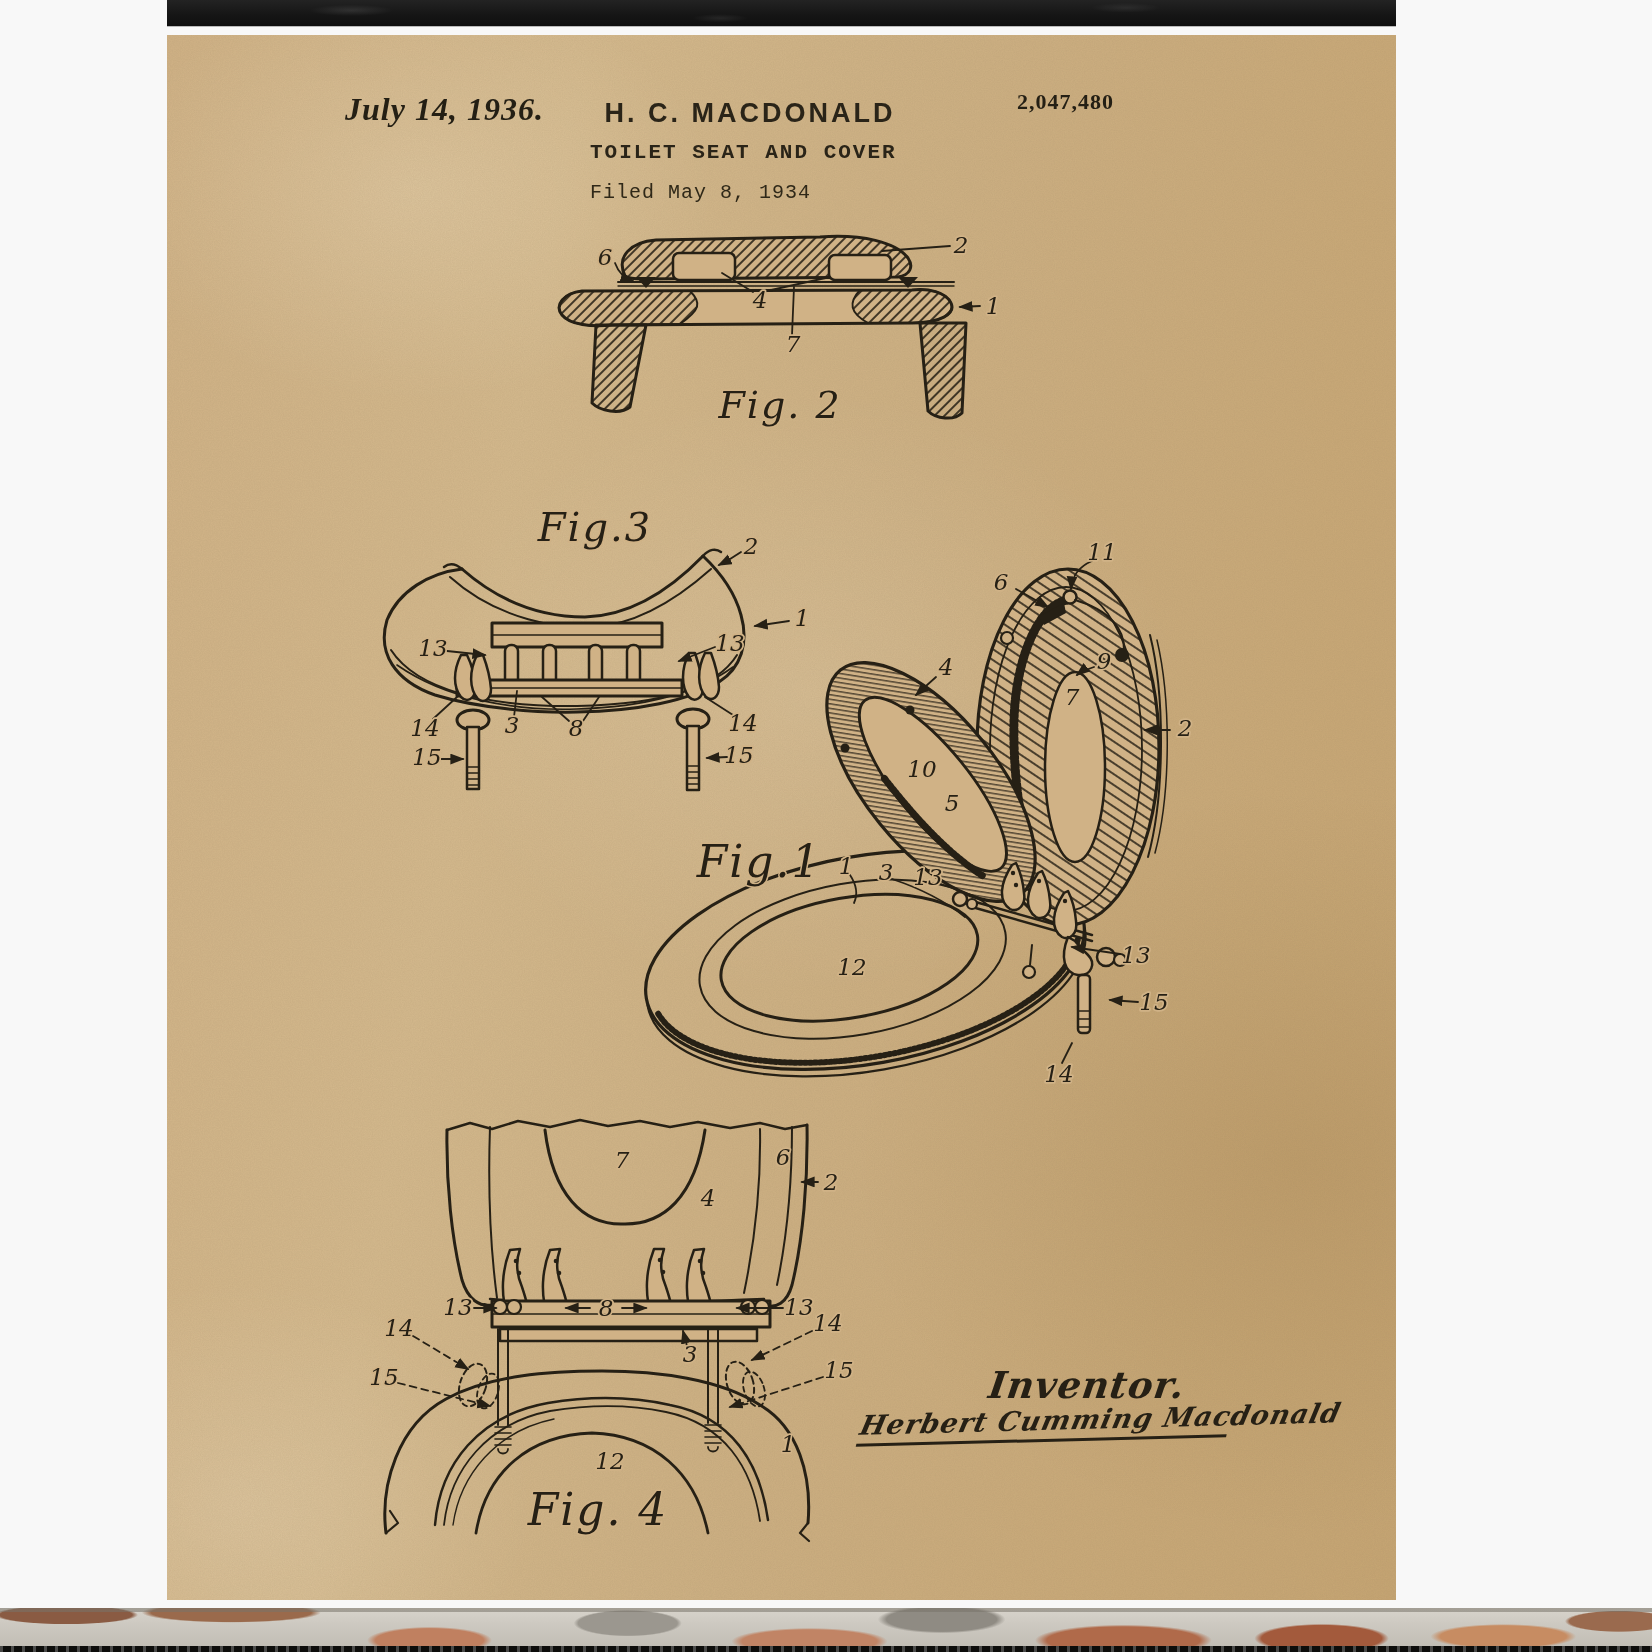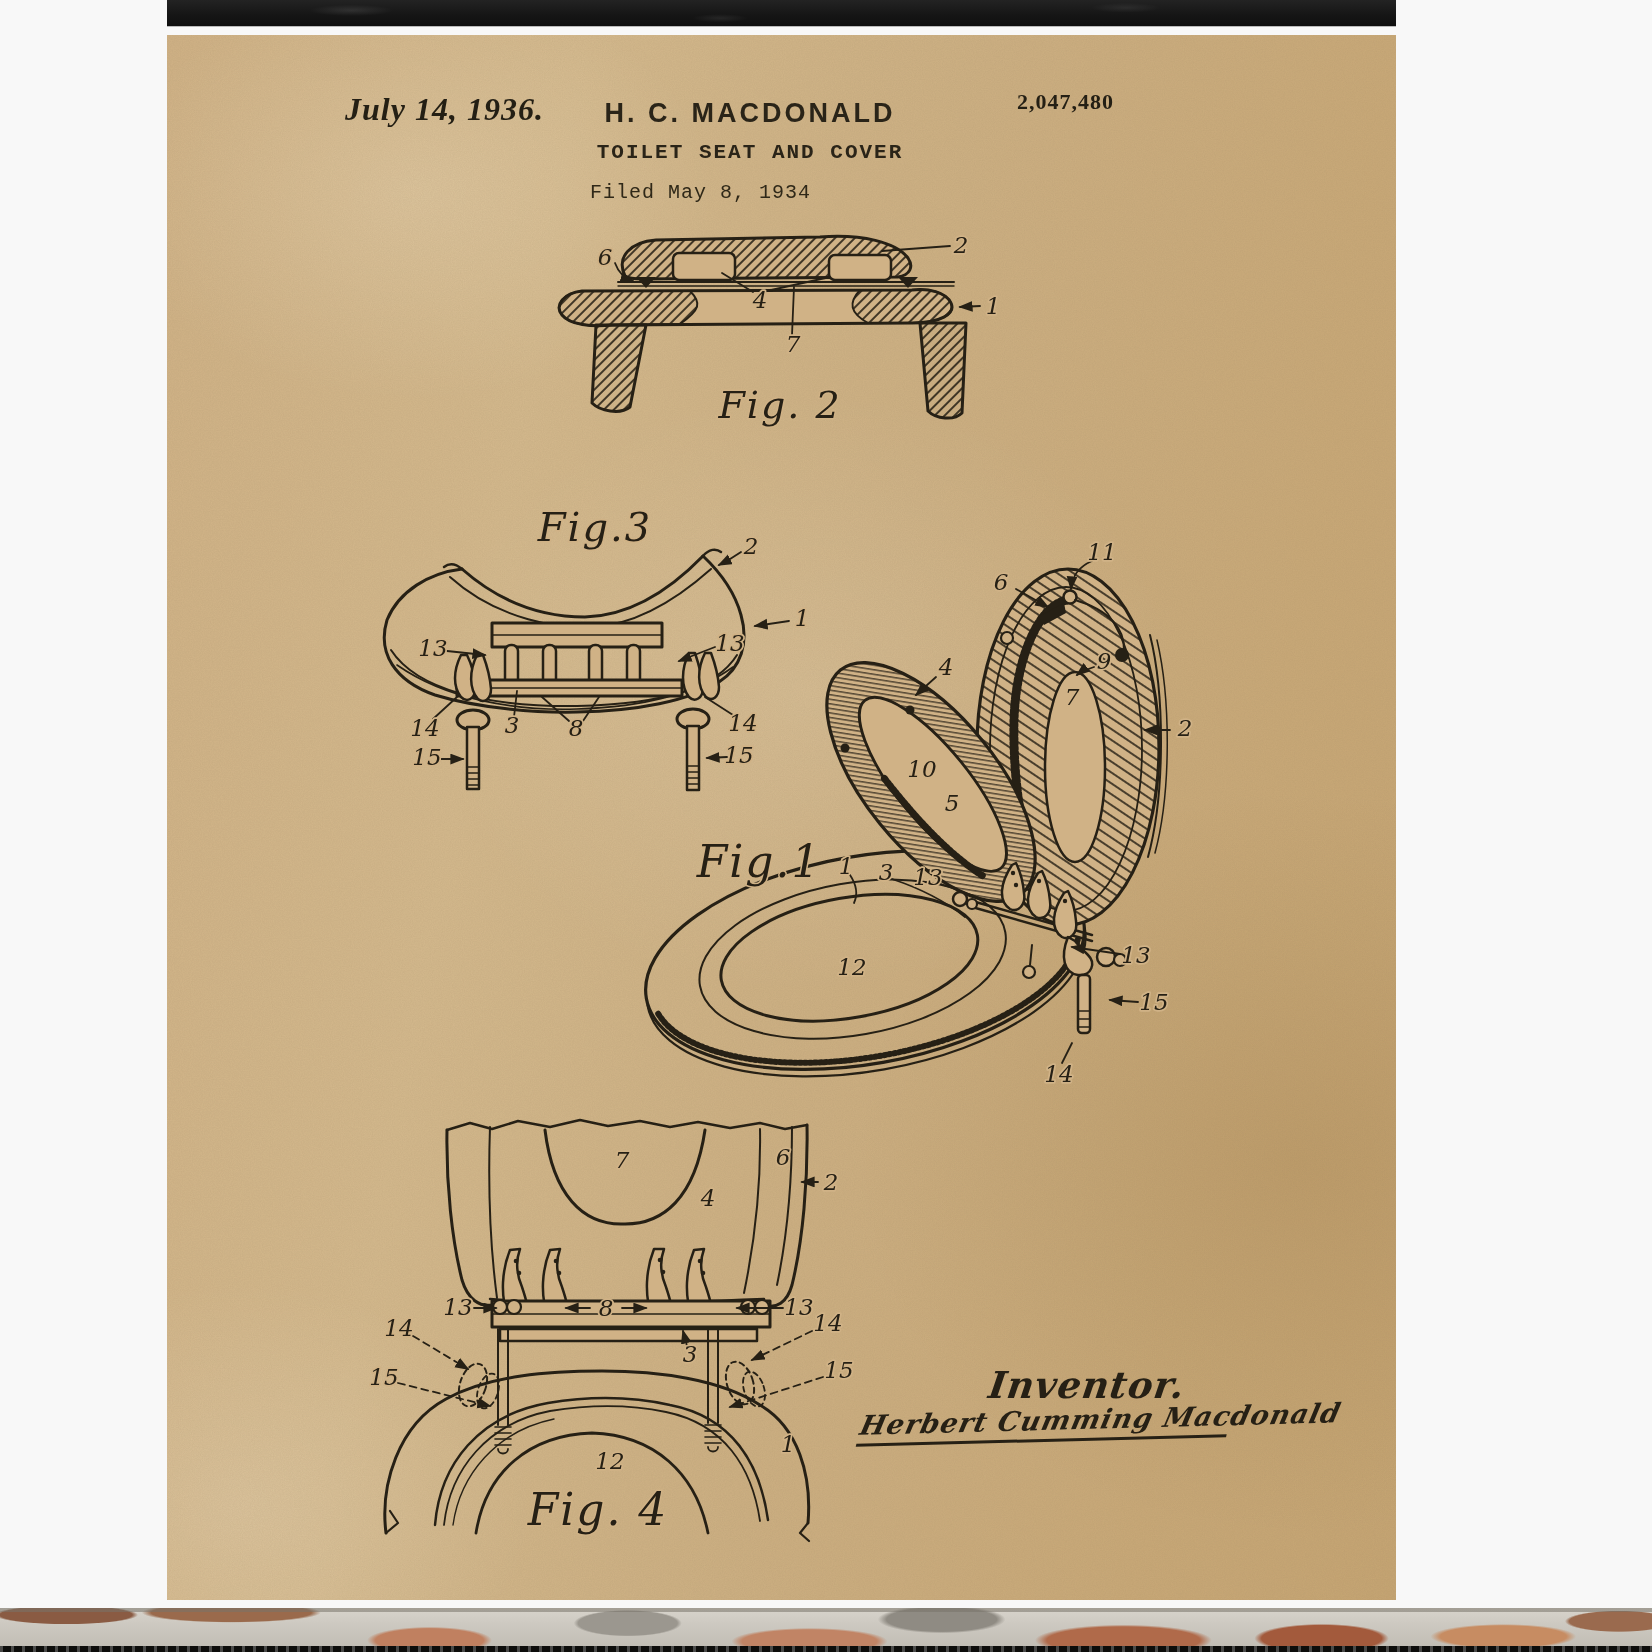--- a/index.html
+++ b/index.html
@@ -28,21 +28,21 @@
       radial-gradient(620px 520px at 92% 72%, rgba(110,72,18,.12), transparent 72%),
       radial-gradient(420px 320px at 6% 94%, rgba(255,250,235,.16), transparent 70%),
       linear-gradient(100deg,#d0b286 0%,#d4b98d 28%,#cdb083 55%,#c9a978 82%,#c6a573 100%);
   }
   .grain{position:absolute;inset:0;width:100%;height:100%;pointer-events:none;}
   
   .hdr-date{left:178px;top:56px;font-size:32px;font-weight:bold;color:#241f14;letter-spacing:1px;font-style:italic;}
   .hdr-num{left:818px;top:54px;font-size:22px;font-weight:bold;color:#241f14;letter-spacing:1px;margin-left:32px;}
   .hdr-name{left:413px;top:63px;width:340px;text-align:center;
     font-family:"Liberation Sans",sans-serif;font-size:27px;font-weight:bold;color:#2a2418;letter-spacing:3px;}
-  .hdr-title{left:423px;top:106px;width:320px;text-align:center;
+  .hdr-title{left:423px;top:106px;width:320px;text-align:left;
     font-family:"Liberation Mono",monospace;font-size:21px;font-weight:bold;color:#2a2418;letter-spacing:2px;}
   .hdr-filed{left:423px;top:146px;width:320px;text-align:left;
     font-family:"Liberation Mono",monospace;font-size:20px;color:#2f2818;letter-spacing:1px;}
   
   .fig{overflow:visible;}
   .fig path,.fig line,.fig ellipse,.fig rect,.fig circle{vector-effect:none;}
   text.num{
     font:italic 23px "DejaVu Serif", serif; fill:#262015; text-anchor:middle;
     stroke:#d0b286; stroke-width:3.5px; paint-order:stroke; stroke-linejoin:round;
   }

